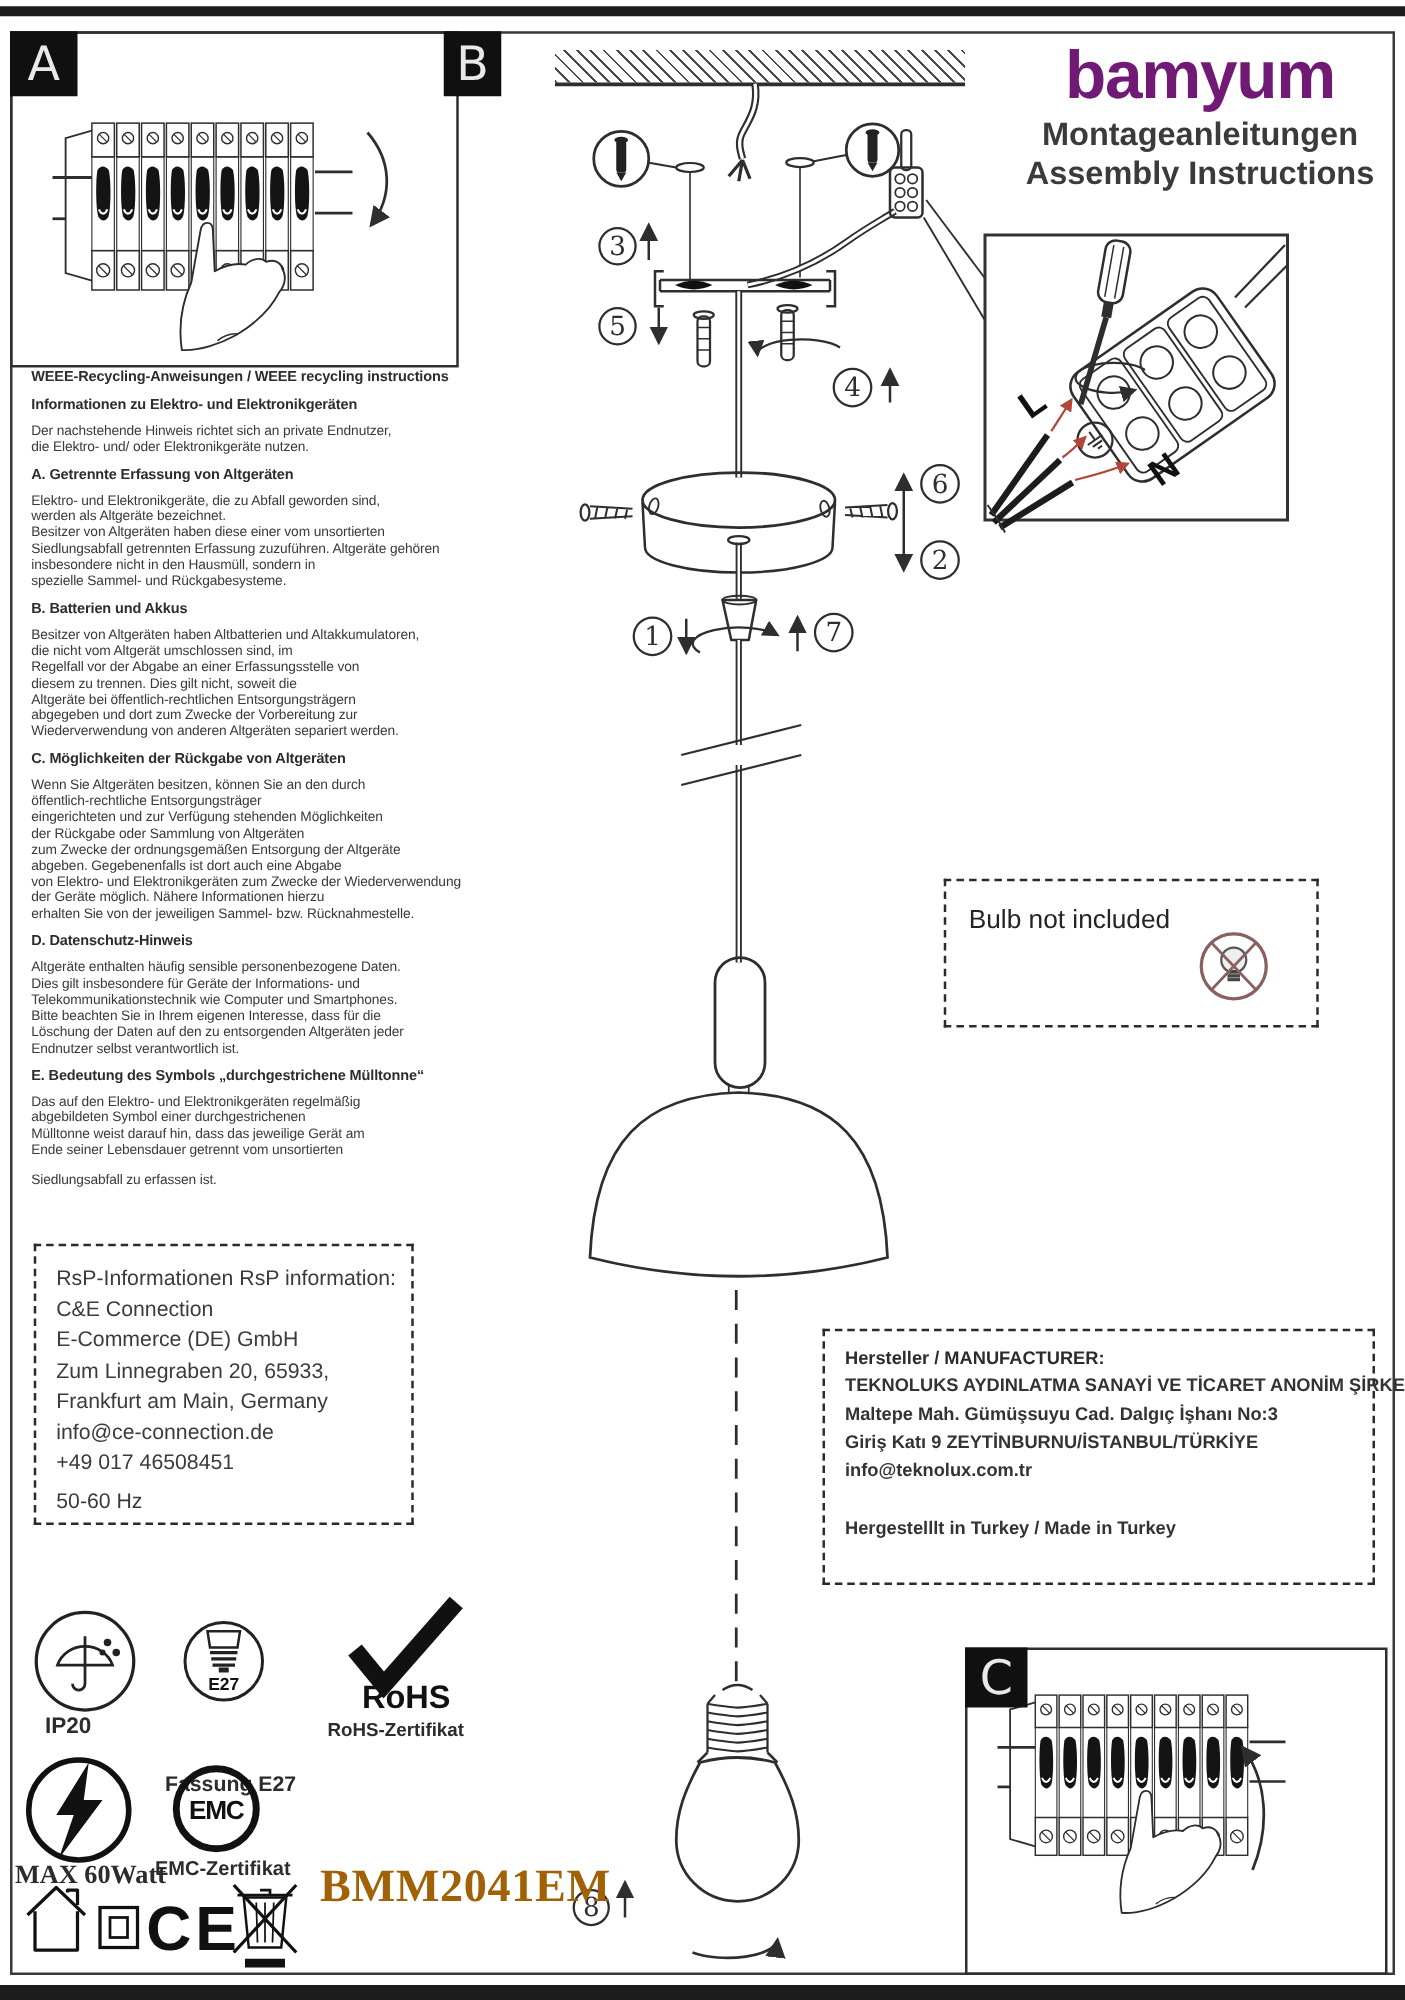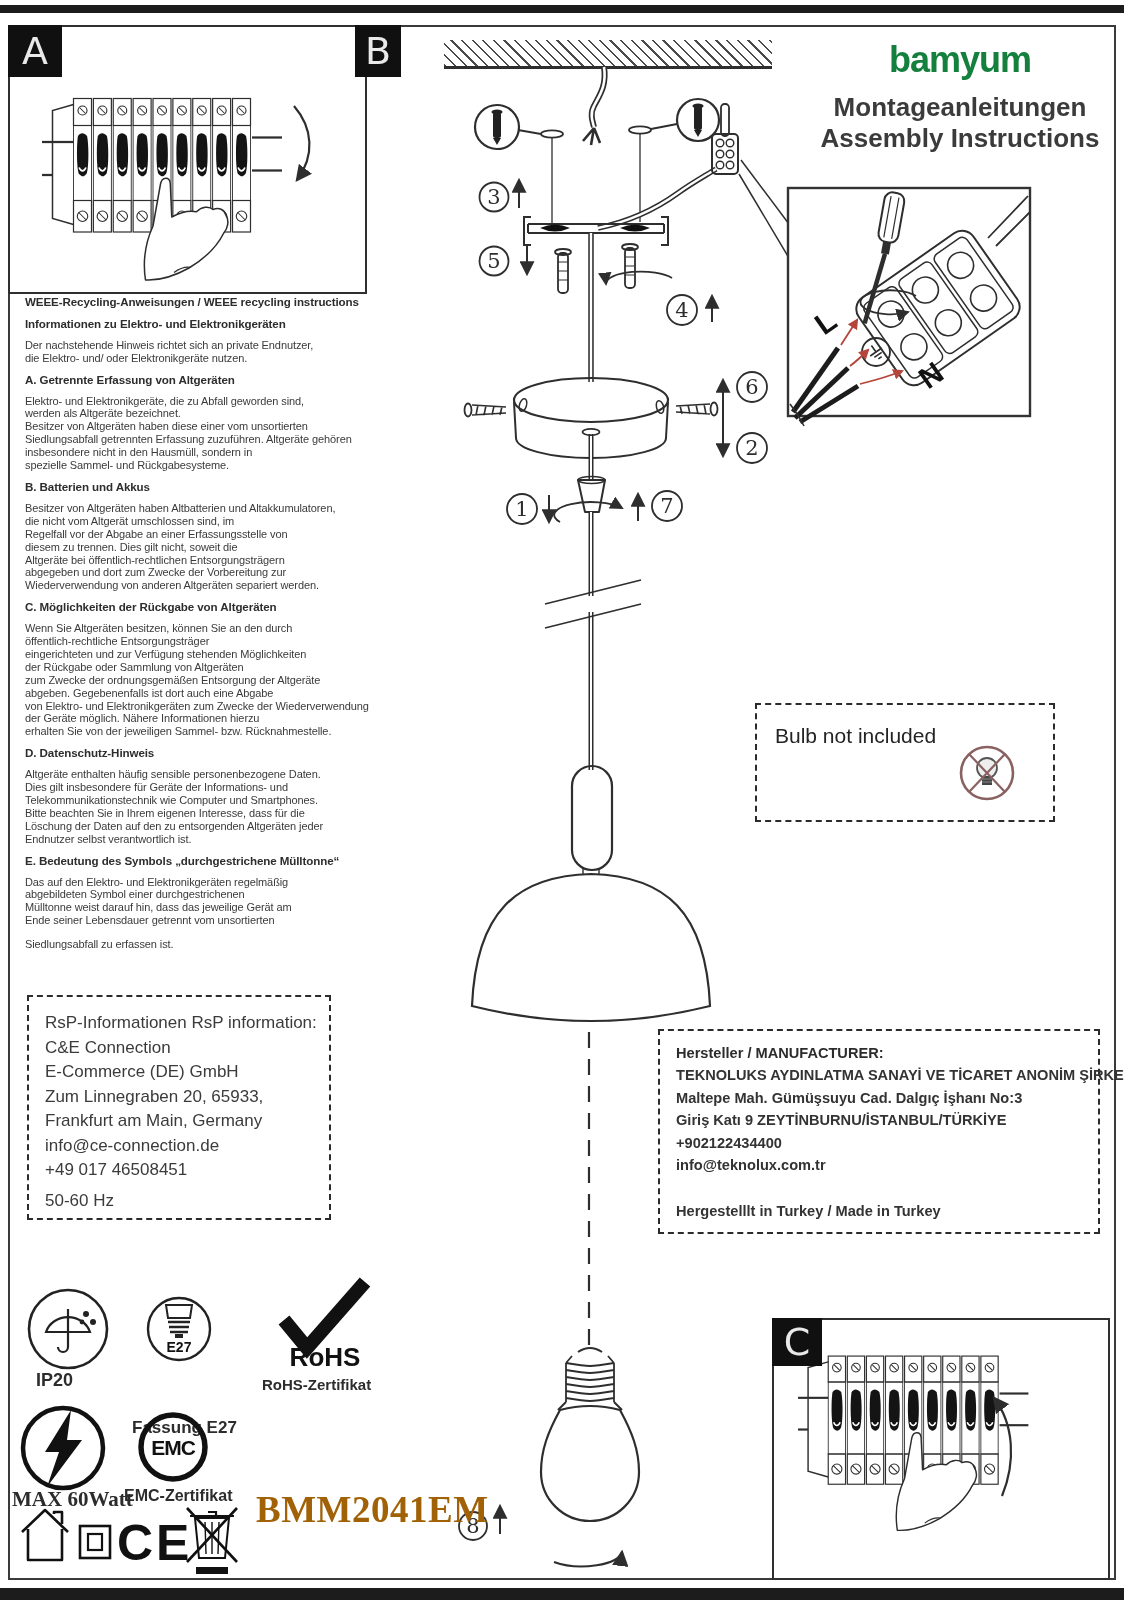--- a/index.html
+++ b/index.html
@@ -9,34 +9,34 @@
   .topbar{left:0;top:5px;width:1124px;height:8px;background:#1c1c1c;}
   .botbar{left:0;top:1588px;width:1124px;height:12px;background:#1c1c1c;}
   .outer{left:8px;top:25px;width:1104px;height:1551px;border:2px solid #3a3a3a;}
   .panelA{left:8px;top:25px;width:355px;height:265px;border:2px solid #2f2f2f;}
   .panelC{left:772px;top:1318px;width:334px;height:258px;border:2px solid #2f2f2f;}
   .plabel{background:#101010;color:#e9e9e9;display:flex;align-items:center;justify-content:center;
           font-size:38px;font-weight:400;font-family:"DejaVu Sans",sans-serif;}
   .hatch{left:444px;top:40px;width:328px;height:26px;border-bottom:3px solid #2e2e2e;
          background:repeating-linear-gradient(45deg,#4a4a4a 0 1.6px,transparent 1.6px 7.5px);}
   .brandbox{left:808px;top:28px;width:304px;text-align:center;}
-  .brand{font-size:36px;font-weight:bold;color:#15803d;letter-spacing:-1px;line-height:64px;}
+  .brand{font-size:54px;font-weight:bold;color:#701a75;letter-spacing:-1px;line-height:64px;}
   .subde,.suben{font-size:26px;font-weight:600;color:#3b3b3b;line-height:31px;}
   .weee{left:25px;top:296px;width:412px;font-size:11px;line-height:12.9px;font-weight:500;
         color:#3a3a3a;letter-spacing:-0.1px;}
   .weee h3{font-size:11.6px;margin:9px 0 8px 0;color:#2d2d2d;}
   .weee .t0{margin-top:0;}
   .weee p{margin:0 0 2px 0;white-space:pre-line;}
   .dashbox{border:2.5px dashed #2b2b2b;}
   .bulbnote{left:755px;top:703px;width:278px;height:101px;padding:14px 0 0 18px;}
   .bulbnote div{font-size:21px;font-weight:500;color:#242424;line-height:34px;}
   .rsp{left:27px;top:995px;width:284px;height:195px;padding:14px 0 12px 16px;
        font-size:17px;font-weight:400;line-height:24.5px;color:#3b3b3b;}
   .rsp .freq{margin-top:6px;}
-  .manu{left:658px;top:1029px;width:422px;height:176px;padding:11px 0 14px 16px;
+  .manu{left:658px;top:1063px;width:422px;height:176px;padding:11px 0 14px 16px;
         font-size:14.6px;font-weight:bold;line-height:22.4px;color:#333;}
   .manu div{white-space:nowrap;}
   .manu .made{margin-top:24px;}
   .caption{font-weight:bold;color:#2c2c2c;}
   .model{left:256px;top:1488px;font-size:37px;font-weight:bold;color:#a16207;letter-spacing:0.5px;font-family:Liberation Serif, serif;}
   svg{display:block;}
   .art{position:absolute;left:0;top:0;pointer-events:none;}
   .ln{stroke:#2e2e2e;fill:none;}
   .stept{font-family:"DejaVu Serif",serif;font-size:21px;fill:#2e2e2e;}
   .svgb{font-family:"Liberation Sans",sans-serif;font-weight:bold;fill:#111;}
@@ -361,21 +361,20 @@
   <div>info@ce-connection.de</div>
   <div>+49 017 46508451</div>
   <div class="freq">50-60 Hz</div>
 </div>
 
 <div class="abs dashbox manu">
   <div class="caption">Hersteller / MANUFACTURER:</div>
   <div>TEKNOLUKS AYDINLATMA SANAYİ VE TİCARET ANONİM ŞİRKETİ</div>
   <div>Maltepe Mah. Gümüşsuyu Cad. Dalgıç İşhanı No:3</div>
   <div>Giriş Katı 9 ZEYTİNBURNU/İSTANBUL/TÜRKİYE</div>
-  <div>+902122434400</div>
   <div>info@teknolux.com.tr</div>
   <div class="made">Hergestelllt in Turkey / Made in Turkey</div>
 </div>
 
 <svg class="abs" style="left:26px;top:1287px;" width="84" height="84" viewBox="0 0 84 84">
   <circle cx="42" cy="42" r="39" stroke="#222" stroke-width="2.6" fill="none"></circle>
   <path d="M20,45 A 23,21 0 0 1 64,45 Z" stroke="#222" stroke-width="2.2" fill="none"></path>
   <path d="M42,22 L42,45 M42,45 L42,60 A 5,5 0 0 1 32,60" stroke="#222" stroke-width="2.2" fill="none"></path>
   <circle cx="60" cy="27" r="3" fill="#222"></circle>
     <circle cx="67" cy="35" r="3" fill="#222"></circle>

